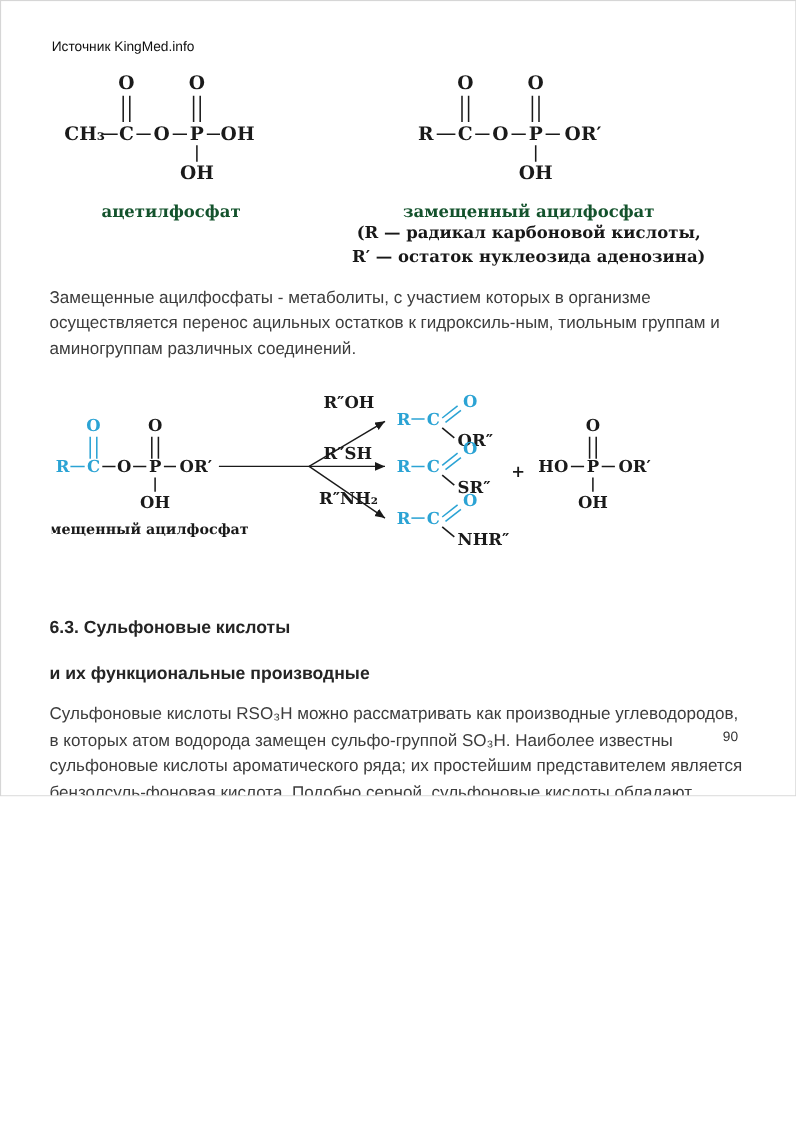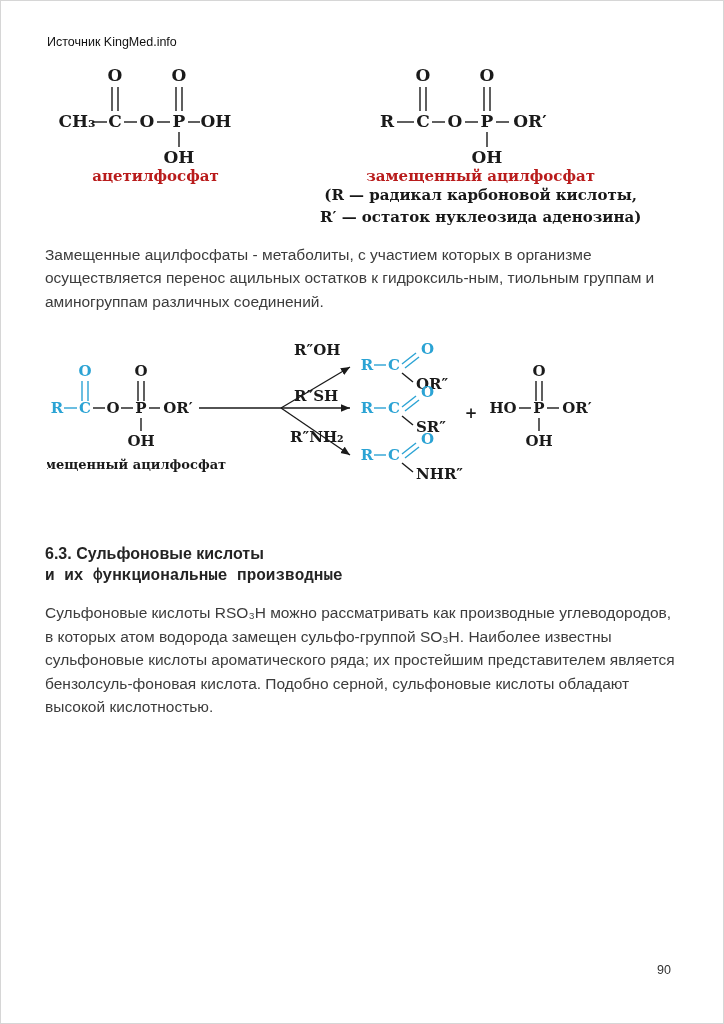--- a/index.html
+++ b/index.html
@@ -3,53 +3,53 @@
 <meta charset="utf-8">
 <style>
   :root{
     --formula_blue:#2ba3d4;
     --body_text:#3c3c3c;
     --formula_black:#1a1a1a;
   }
   html,body{margin:0;padding:0;background:#ffffff;}
   .page{
     position:relative;
-    width:724px;height:1024px;box-sizing:border-box;
+    width:724px;height:724px;box-sizing:border-box;
     background:#fff;border:1px solid #d6d6d6;
     padding:34px 40px 0 44px;
     font-family:"Liberation Sans","DejaVu Sans",sans-serif;
     color:var(--body_text);
     overflow:hidden;
   }
   .source{font-size:12.5px;color:#101010;margin:0 0 6px 2px;}
   .structures-row{display:flex;align-items:flex-start;margin:4px 0 14px 0;}
   .struct-col{display:flex;flex-direction:column;align-items:center;}
   .col-left{margin-left:8px;}
   .col-right{margin-left:62px;}
   .struct-caption{
     font-family:"DejaVu Serif","Liberation Serif",serif;font-weight:bold;
-    font-size:15px;color:#b91c1c;margin-top:0;white-space:nowrap;
+    font-size:15px;color:#14532d;margin-top:16px;white-space:nowrap;
   }
   .struct-note{
     font-family:"DejaVu Serif","Liberation Serif",serif;font-weight:bold;
     font-size:15px;color:#181818;line-height:1.45;white-space:nowrap;text-align:left;
   }
   .para{font-size:15.5px;line-height:1.52;margin:0 0 15px 0;max-width:652px;color:var(--body_text);}
   .scheme{margin:0 0 4px 2px;}
   svg text{font-family:"DejaVu Serif","Liberation Serif",serif;font-weight:bold;fill:var(--formula_black);}
   .chem-lg text{font-size:17px;}
   .scheme-svg text{font-size:15px;}
   .scheme-svg text.caption-t{font-size:13px;}
   .bond{stroke:var(--formula_black);stroke-width:1.4;}
   .bond.blue-s{stroke:var(--formula_blue);}
   text.blue-t{fill:var(--formula_blue);}
   .arrow-line{stroke:var(--formula_black);stroke-width:1.3;}
   .section-head{font-size:16px;font-weight:bold;color:#242424;margin:0;}
   .sh1{margin-top:38px;}
-  .sh2{margin-top:4px;margin-bottom:16px;font-family:Liberation Mono, monospace;}
+  .sh2{margin-top:24px;margin-bottom:16px;}
   .page-number{position:absolute;right:52px;bottom:46px;font-size:12.5px;color:#333;}
 </style>
 </head>
 <body>
 
 <div class="page">
 
   <div class="source">Источник KingMed.info</div>
 
   <div class="structures-row">

